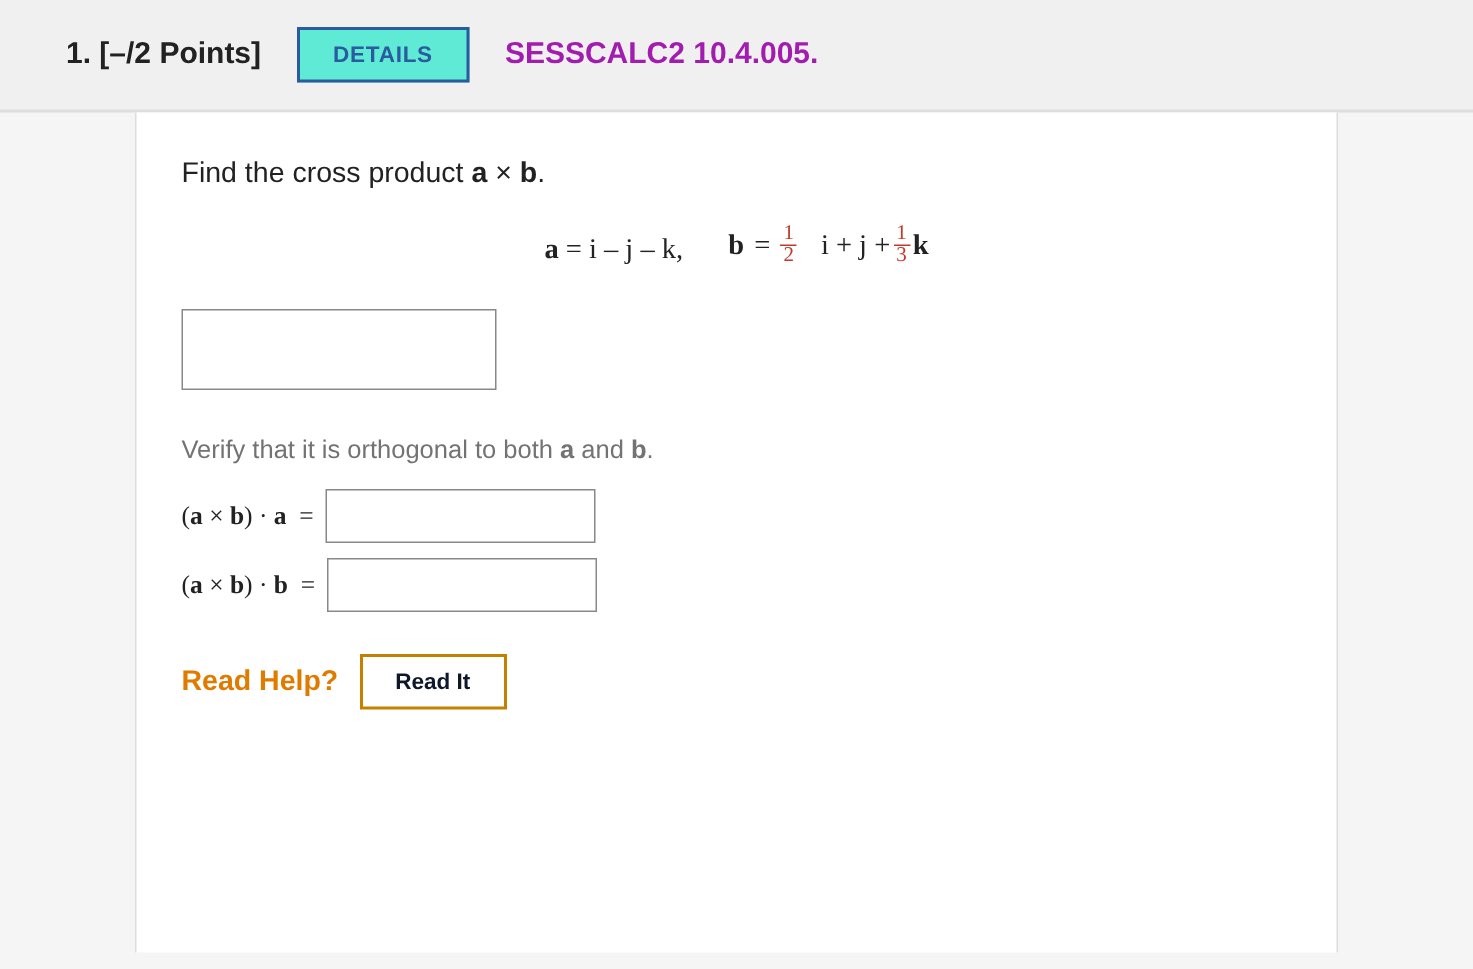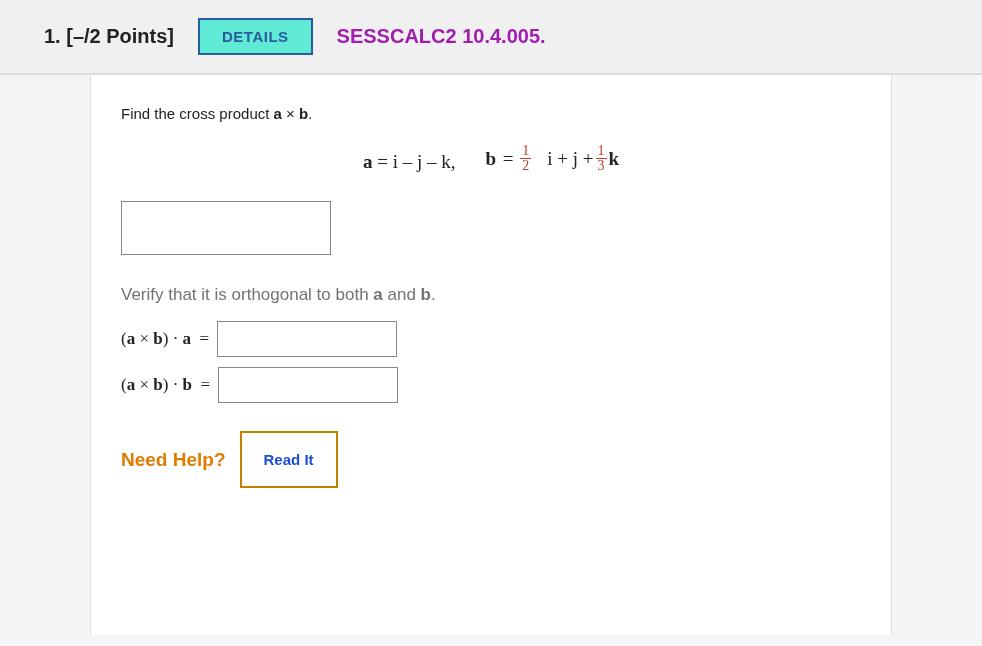--- a/index.html
+++ b/index.html
@@ -50,21 +50,21 @@
     }
     .content-area {
       background: white;
       margin: 0 90px;
       padding: 30px 30px 40px 30px;
       border-left: 1px solid #ddd;
       border-right: 1px solid #ddd;
       min-height: 560px;
     }
     .question-text {
-      font-size: 15px;
+      font-size: 19px;
       font-family: Arial, sans-serif;
       color: #222;
       margin-bottom: 22px;
     }
     .question-text b {
       font-weight: bold;
     }
     .math-equation {
       font-size: 19px;
       color: #222;
@@ -139,25 +139,25 @@
     }
     .need-help-label {
       font-size: 19px;
       font-weight: bold;
       color: #e07b00;
       font-family: Arial, sans-serif;
     }
     .help-button {
       background: white;
       border: 2px solid #c68000;
-      color: #1d4ed8;
+      color: #0f172a;
       font-family: Arial, sans-serif;
       font-size: 15px;
       font-weight: bold;
-      padding: 18px 22px;
+      padding: 8px 22px;
       cursor: pointer;
     }
   </style>
 </head>
 <body>
 
 <div class="page-container">
 
   <div class="header-bar">
     <span class="problem-label">1.  [–/2 Points]</span>
@@ -201,18 +201,18 @@
     <div class="dot-product-row">
       <span>(<b>a</b> × <b>b</b>) · <b>a</b> &nbsp;=</span>
       <input class="small-input" type="text" style="">
     </div>
     <div class="dot-product-row">
       <span>(<b>a</b> × <b>b</b>) · <b>b</b> &nbsp;=</span>
       <input class="small-input" type="text" style="">
     </div>
 
     <div class="need-help-row">
-      <span class="need-help-label">Need Help?</span>
+      <span class="need-help-label">Read Help?</span>
       <button class="help-button">Read It</button>
     </div>
 
   </div>
 </div>
 
 </body></html>

